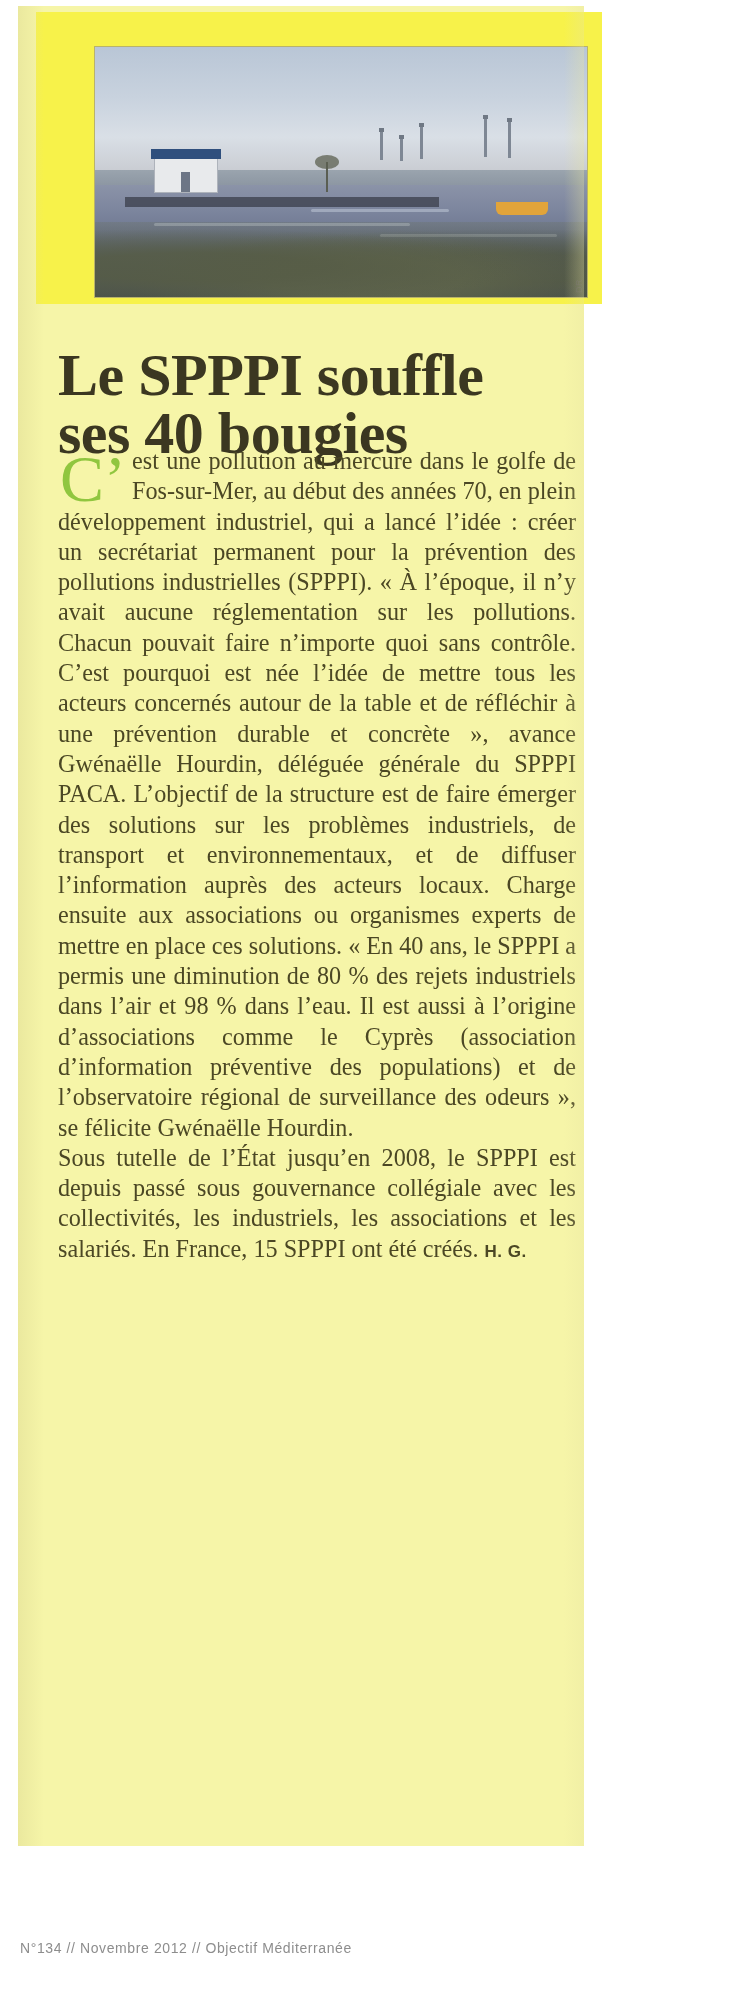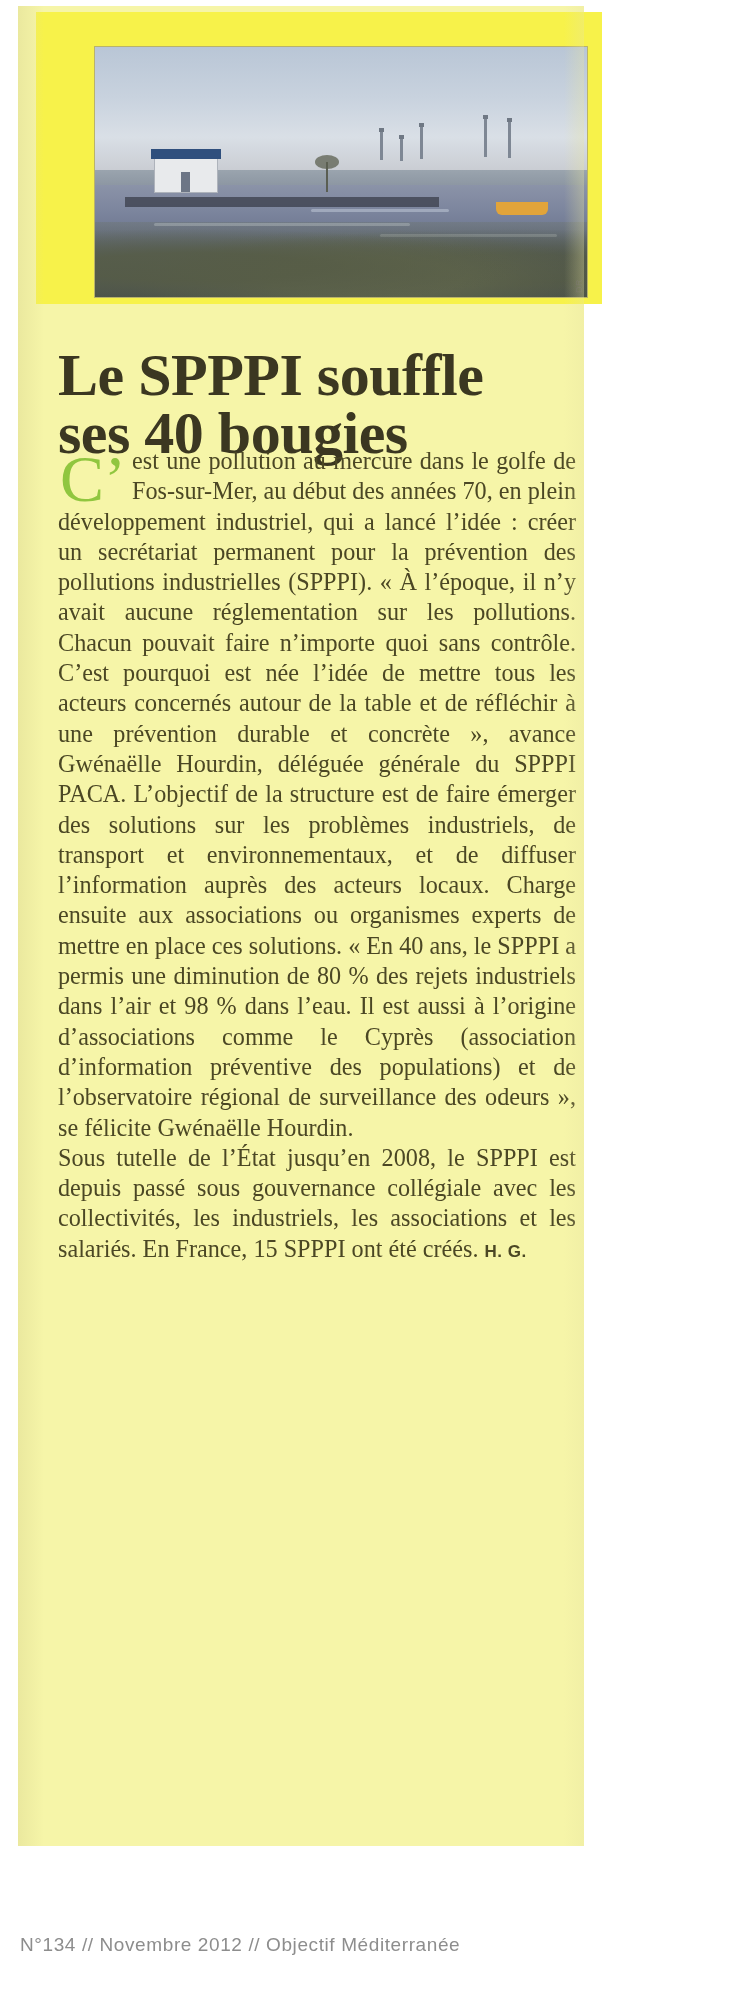--- a/index.html
+++ b/index.html
@@ -208,21 +208,21 @@
     color:#4b4724;
   }
 
   
   #page-footer {
     position: absolute;
     left: 20px;
     bottom: 44px;
     width: 690px;
     font-family: "Liberation Sans", sans-serif;
-    font-size: 19px;
+    font-size: 14px;
     letter-spacing: .6px;
     color: #8d8d8d;
     white-space: nowrap;
   }
 </style>
 </head>
 <body>
 
 <div id="scan-page">
 

